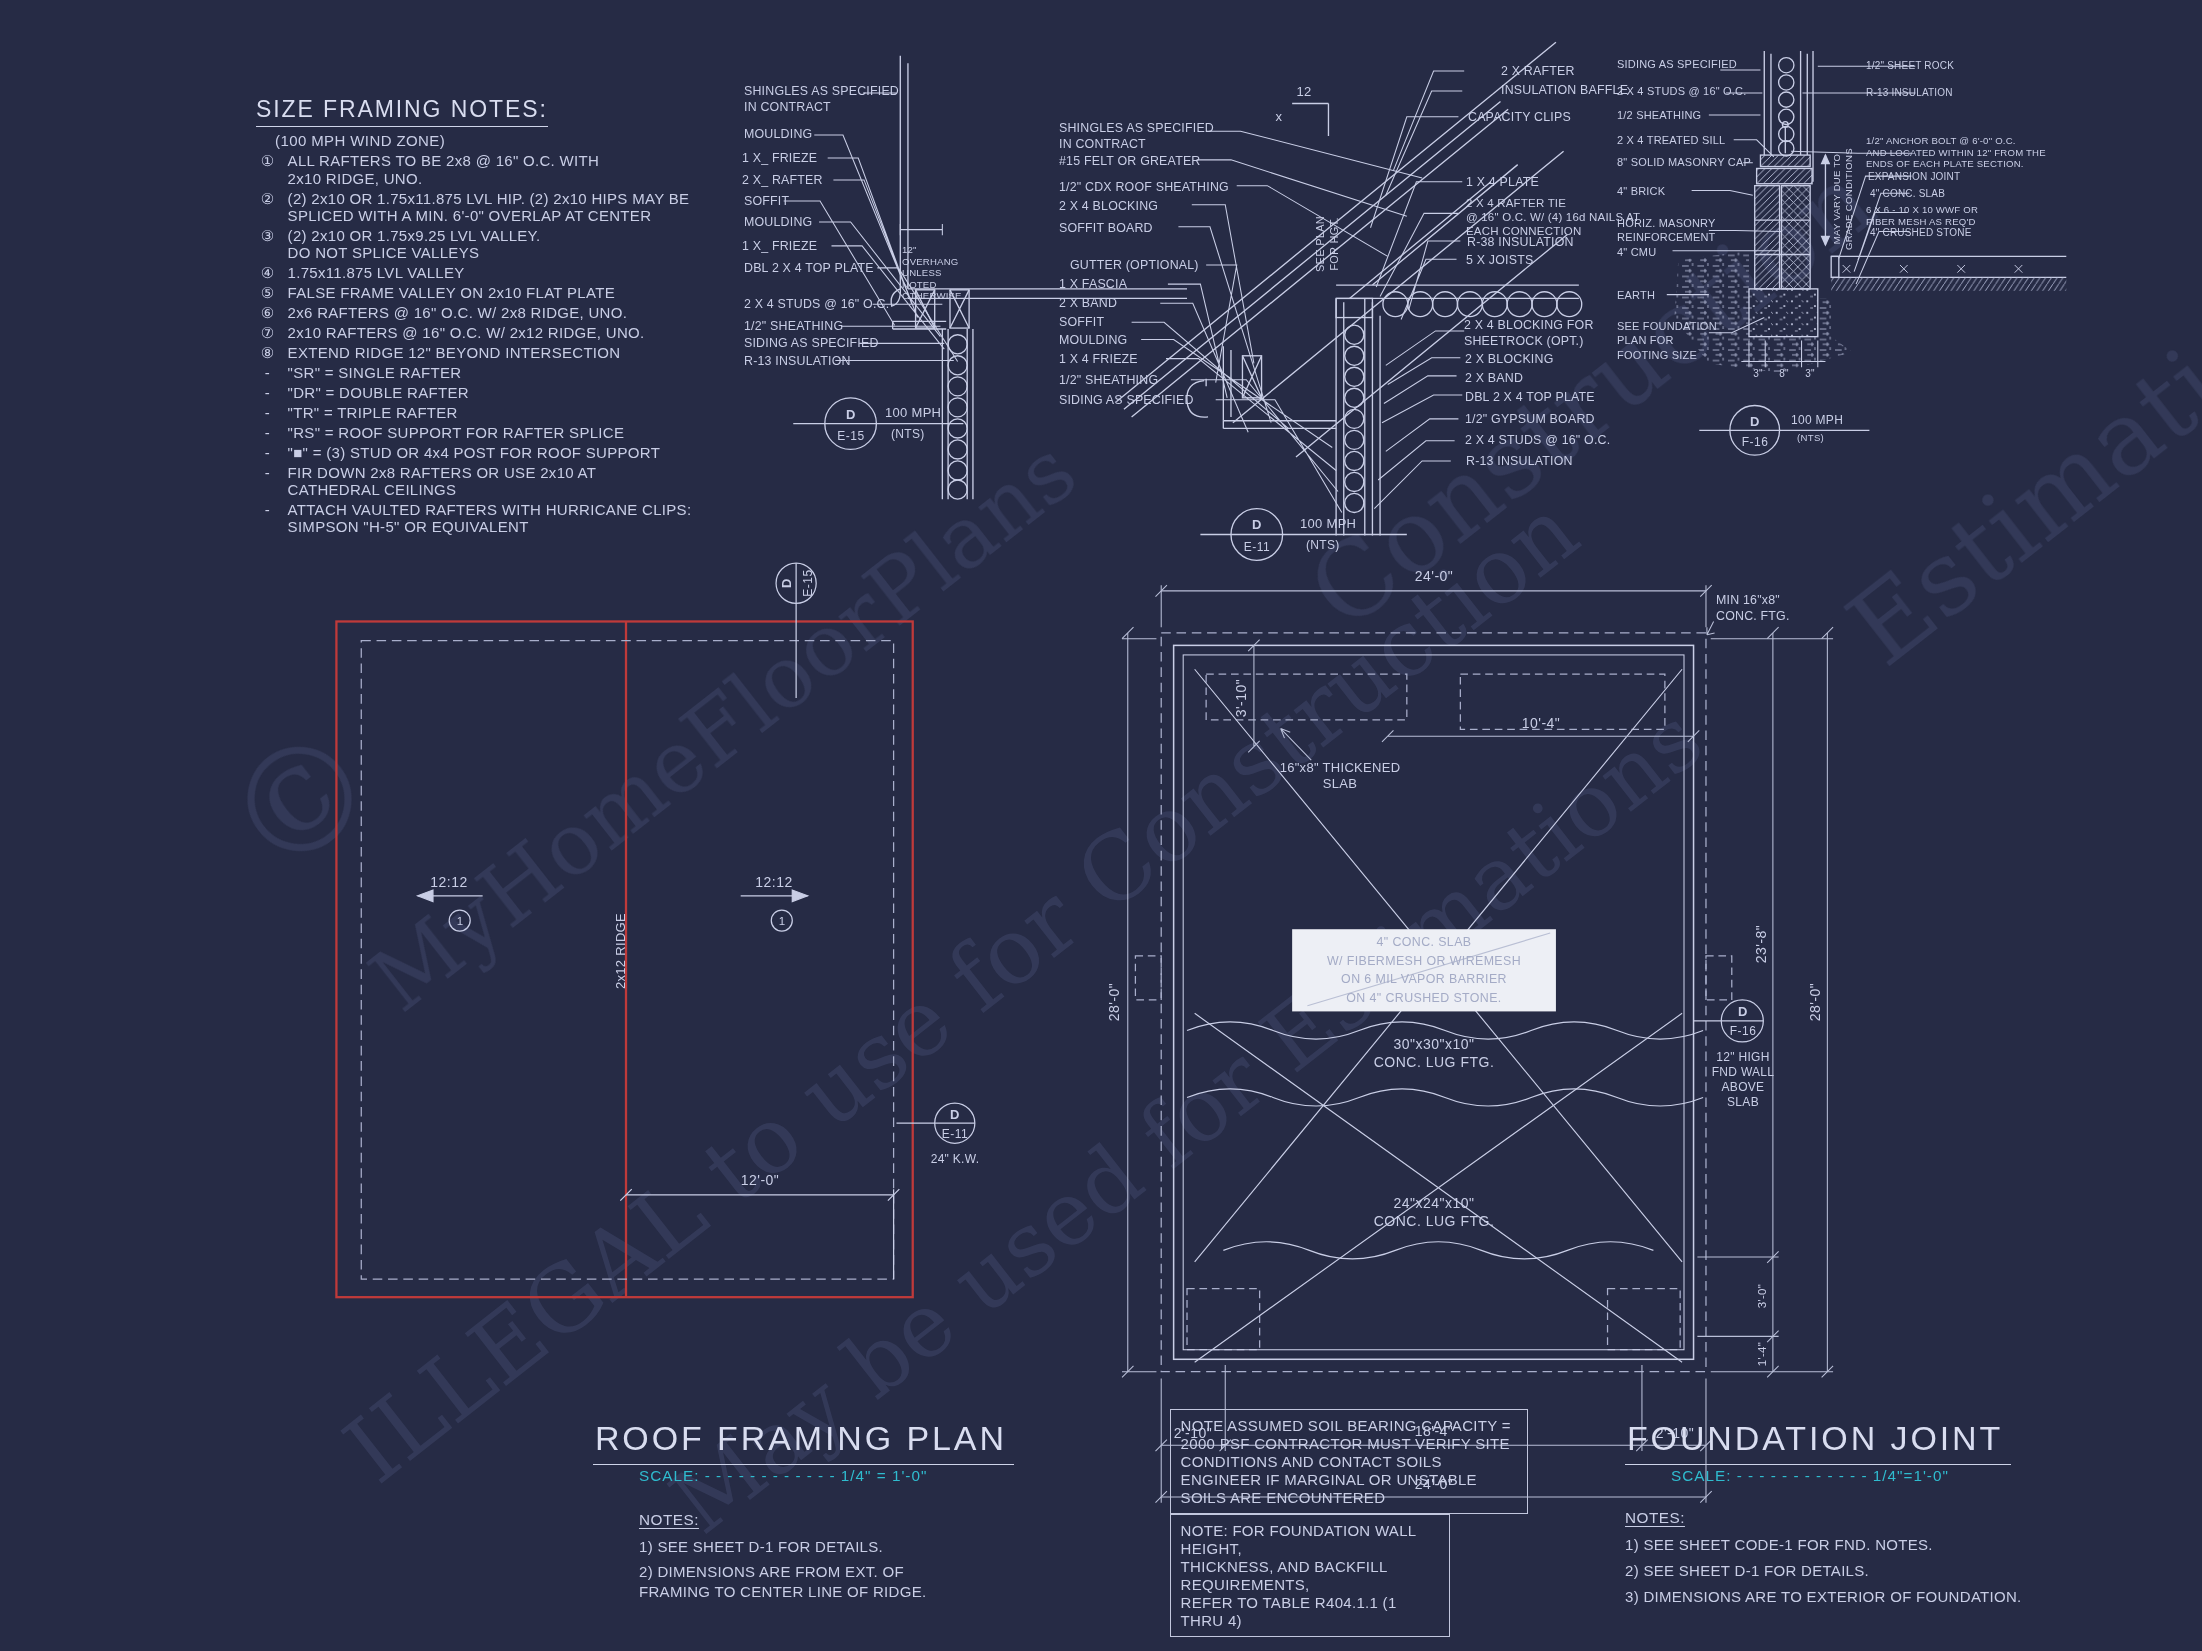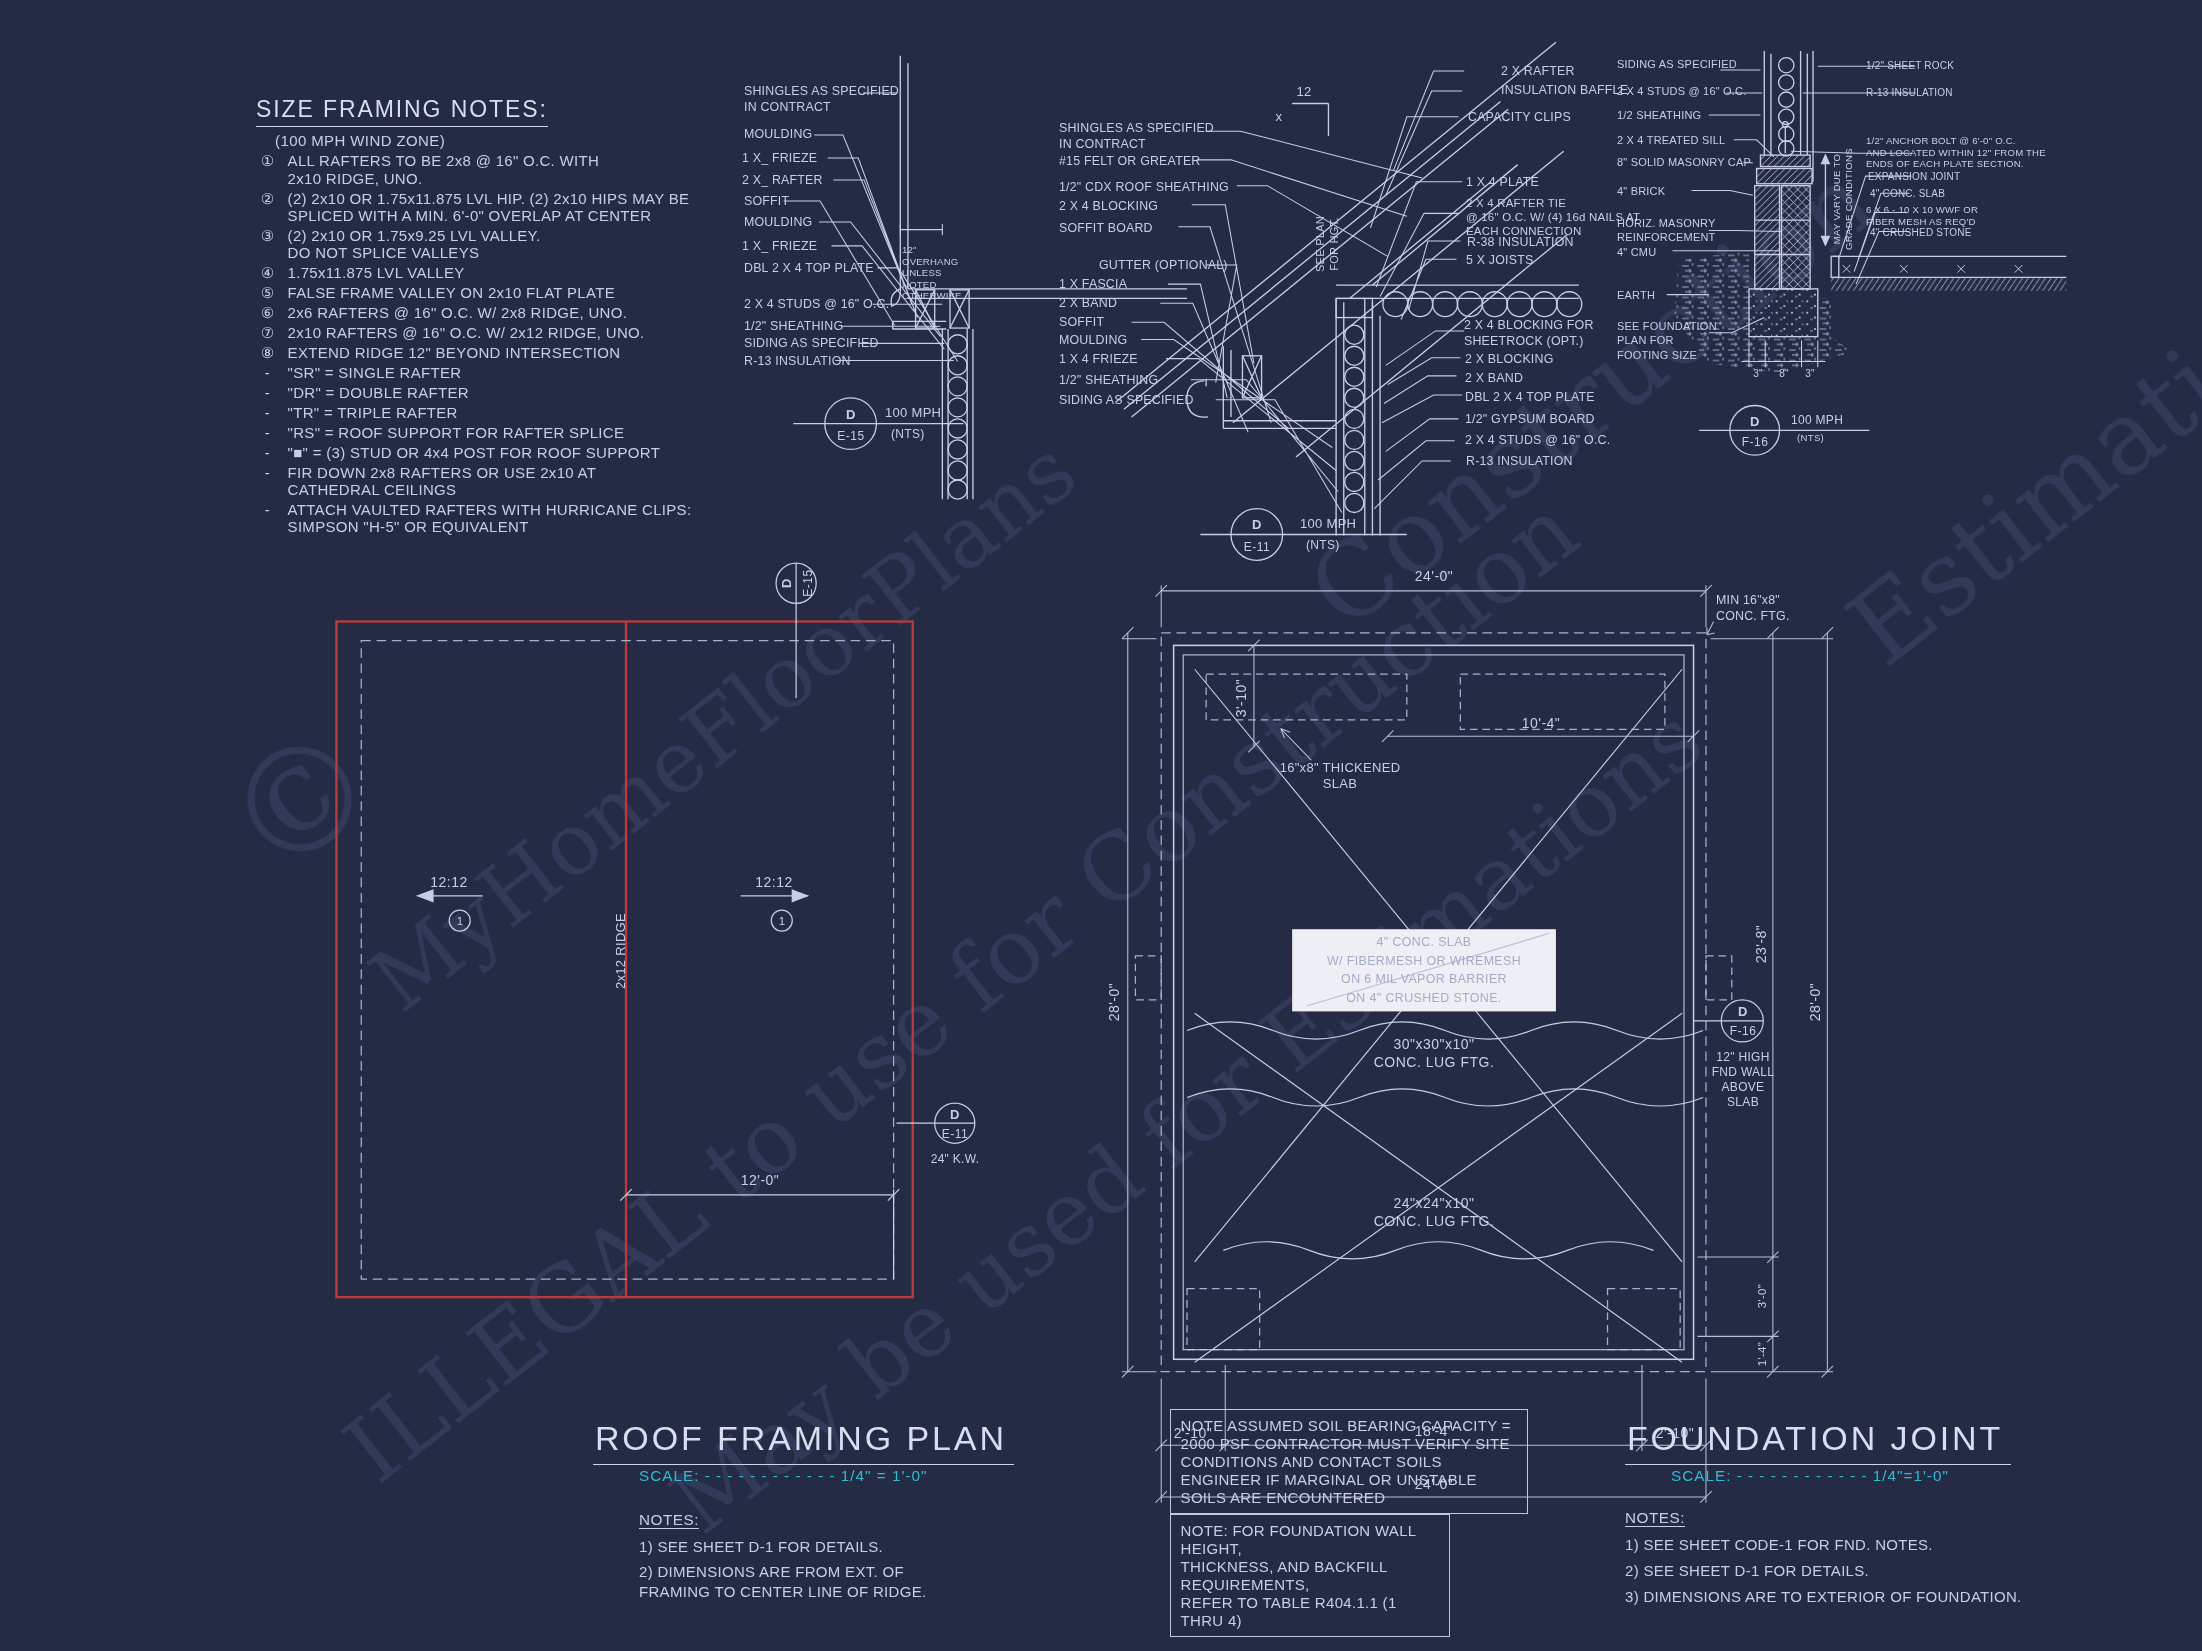--- a/index.html
+++ b/index.html
@@ -328,21 +328,21 @@
   <span class="t cc bubN" style="left:851px;top:436px">E-15</span>
   <span class="t s135" style="left:885px;top:405px">100 MPH</span>
   <span class="t s125" style="left:891px;top:427px">(NTS)</span>
 
   <span class="co" style="left:1059px;top:121px">SHINGLES AS SPECIFIED
 IN CONTRACT</span>
   <span class="co" style="left:1059px;top:154px">#15 FELT OR GREATER</span>
   <span class="co" style="left:1059px;top:180px">1/2" CDX ROOF SHEATHING</span>
   <span class="co" style="left:1059px;top:199px">2 X 4 BLOCKING</span>
   <span class="co" style="left:1059px;top:221px">SOFFIT  BOARD</span>
-  <span class="co" style="left:1099px;top:258px">GUTTER (OPTIONAL)</span>
+  <span class="co" style="left:1070px;top:258px">GUTTER (OPTIONAL)</span>
   <span class="co" style="left:1059px;top:277px">1 X   FASCIA</span>
   <span class="co" style="left:1059px;top:296px">2 X   BAND</span>
   <span class="co" style="left:1059px;top:315px">SOFFIT</span>
   <span class="co" style="left:1059px;top:333px">MOULDING</span>
   <span class="co" style="left:1059px;top:352px">1 X 4 FRIEZE</span>
   <span class="co" style="left:1059px;top:373px">1/2" SHEATHING</span>
   <span class="co" style="left:1059px;top:393px">SIDING AS SPECIFIED</span>
   <span class="co" style="left:1501px;top:64px">2 X   RAFTER</span>
   <span class="co" style="left:1501px;top:83px">INSULATION BAFFLE</span>
   <span class="co" style="left:1468px;top:110px">CAPACITY CLIPS</span>

